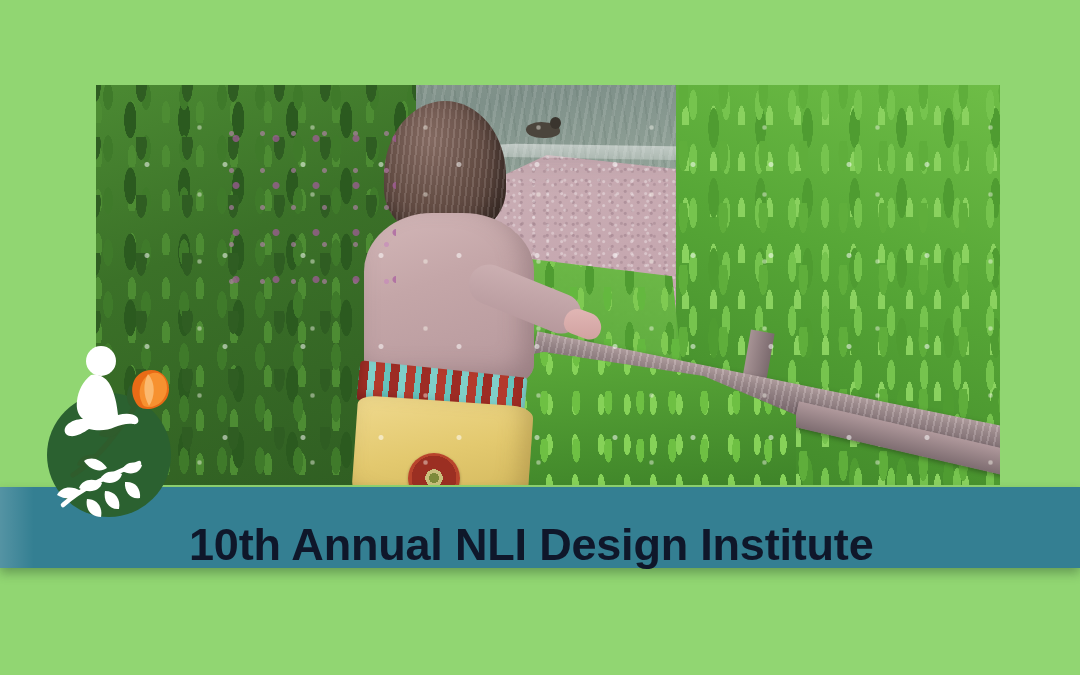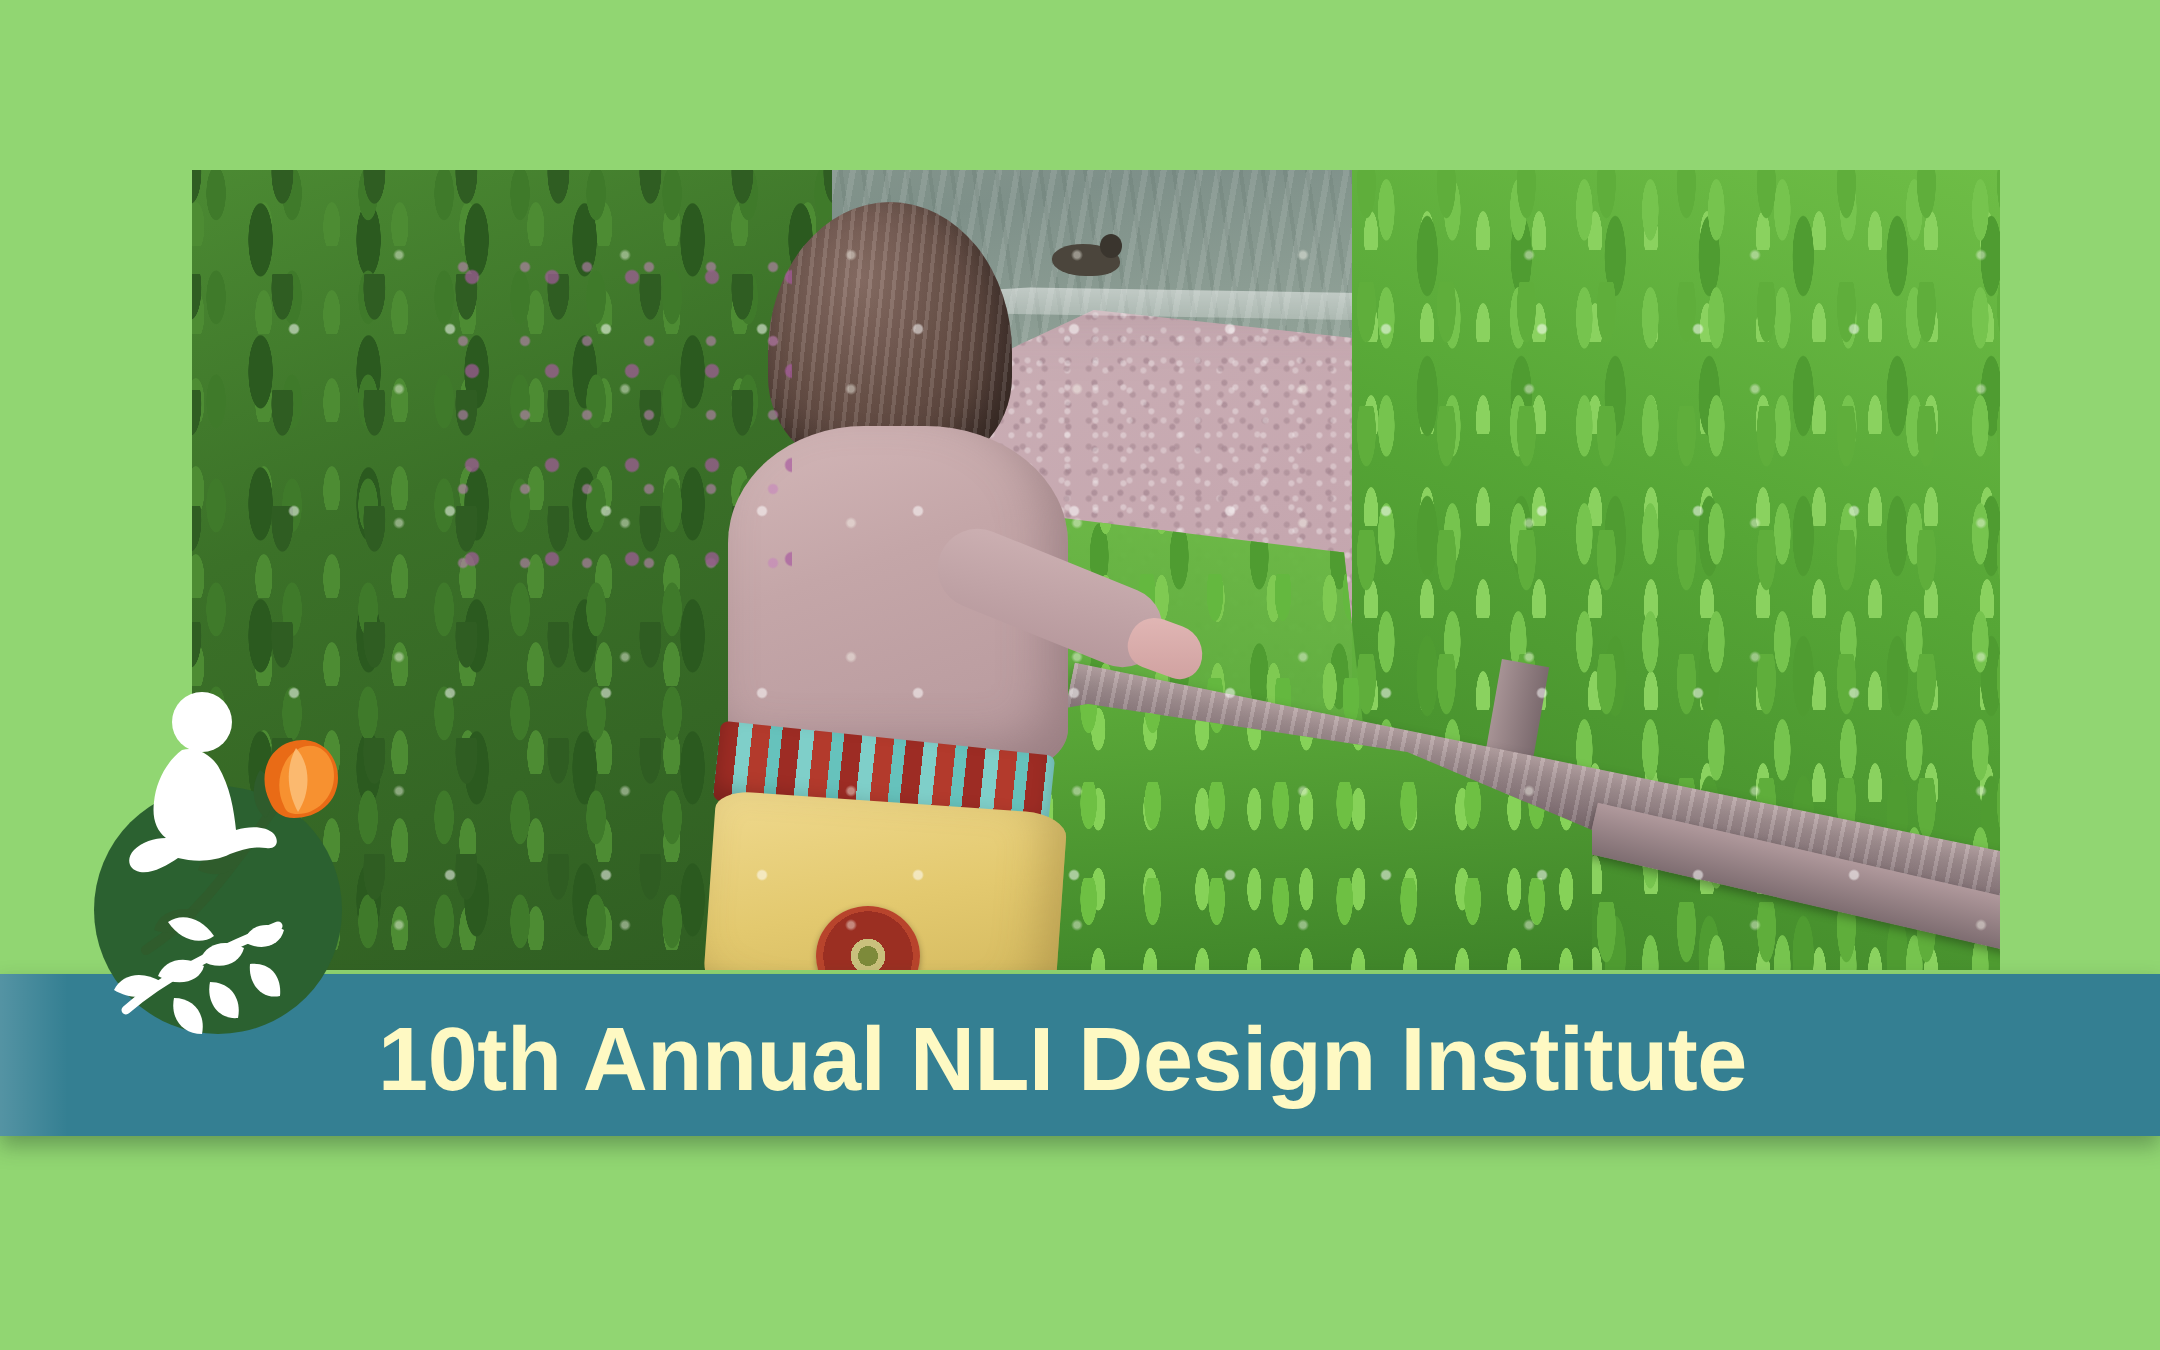--- a/index.html
+++ b/index.html
@@ -317,24 +317,24 @@
     background:#347f92;
     box-shadow: 0 5px 10px rgba(40,70,40,.40);
   }
   .banner::before{
     content:"";
     position:absolute; left:0; top:0; width:34px; height:100%;
     background: linear-gradient(90deg, rgba(255,255,255,.16), rgba(255,255,255,0));
   }
   .banner-title{
     position:absolute;
-    left:189px; top:0;
+    left:189px; top:15px;
     height:85px;
     display:flex; align-items:center;
-    color:#fef9c3;
+    color:#0f172a;
     font-family:"Liberation Sans", sans-serif;
     font-weight:700;
     font-size:45px;
     letter-spacing:-0.2px;
     white-space:nowrap;
   }
 
   
   .logo{
     position:absolute;

